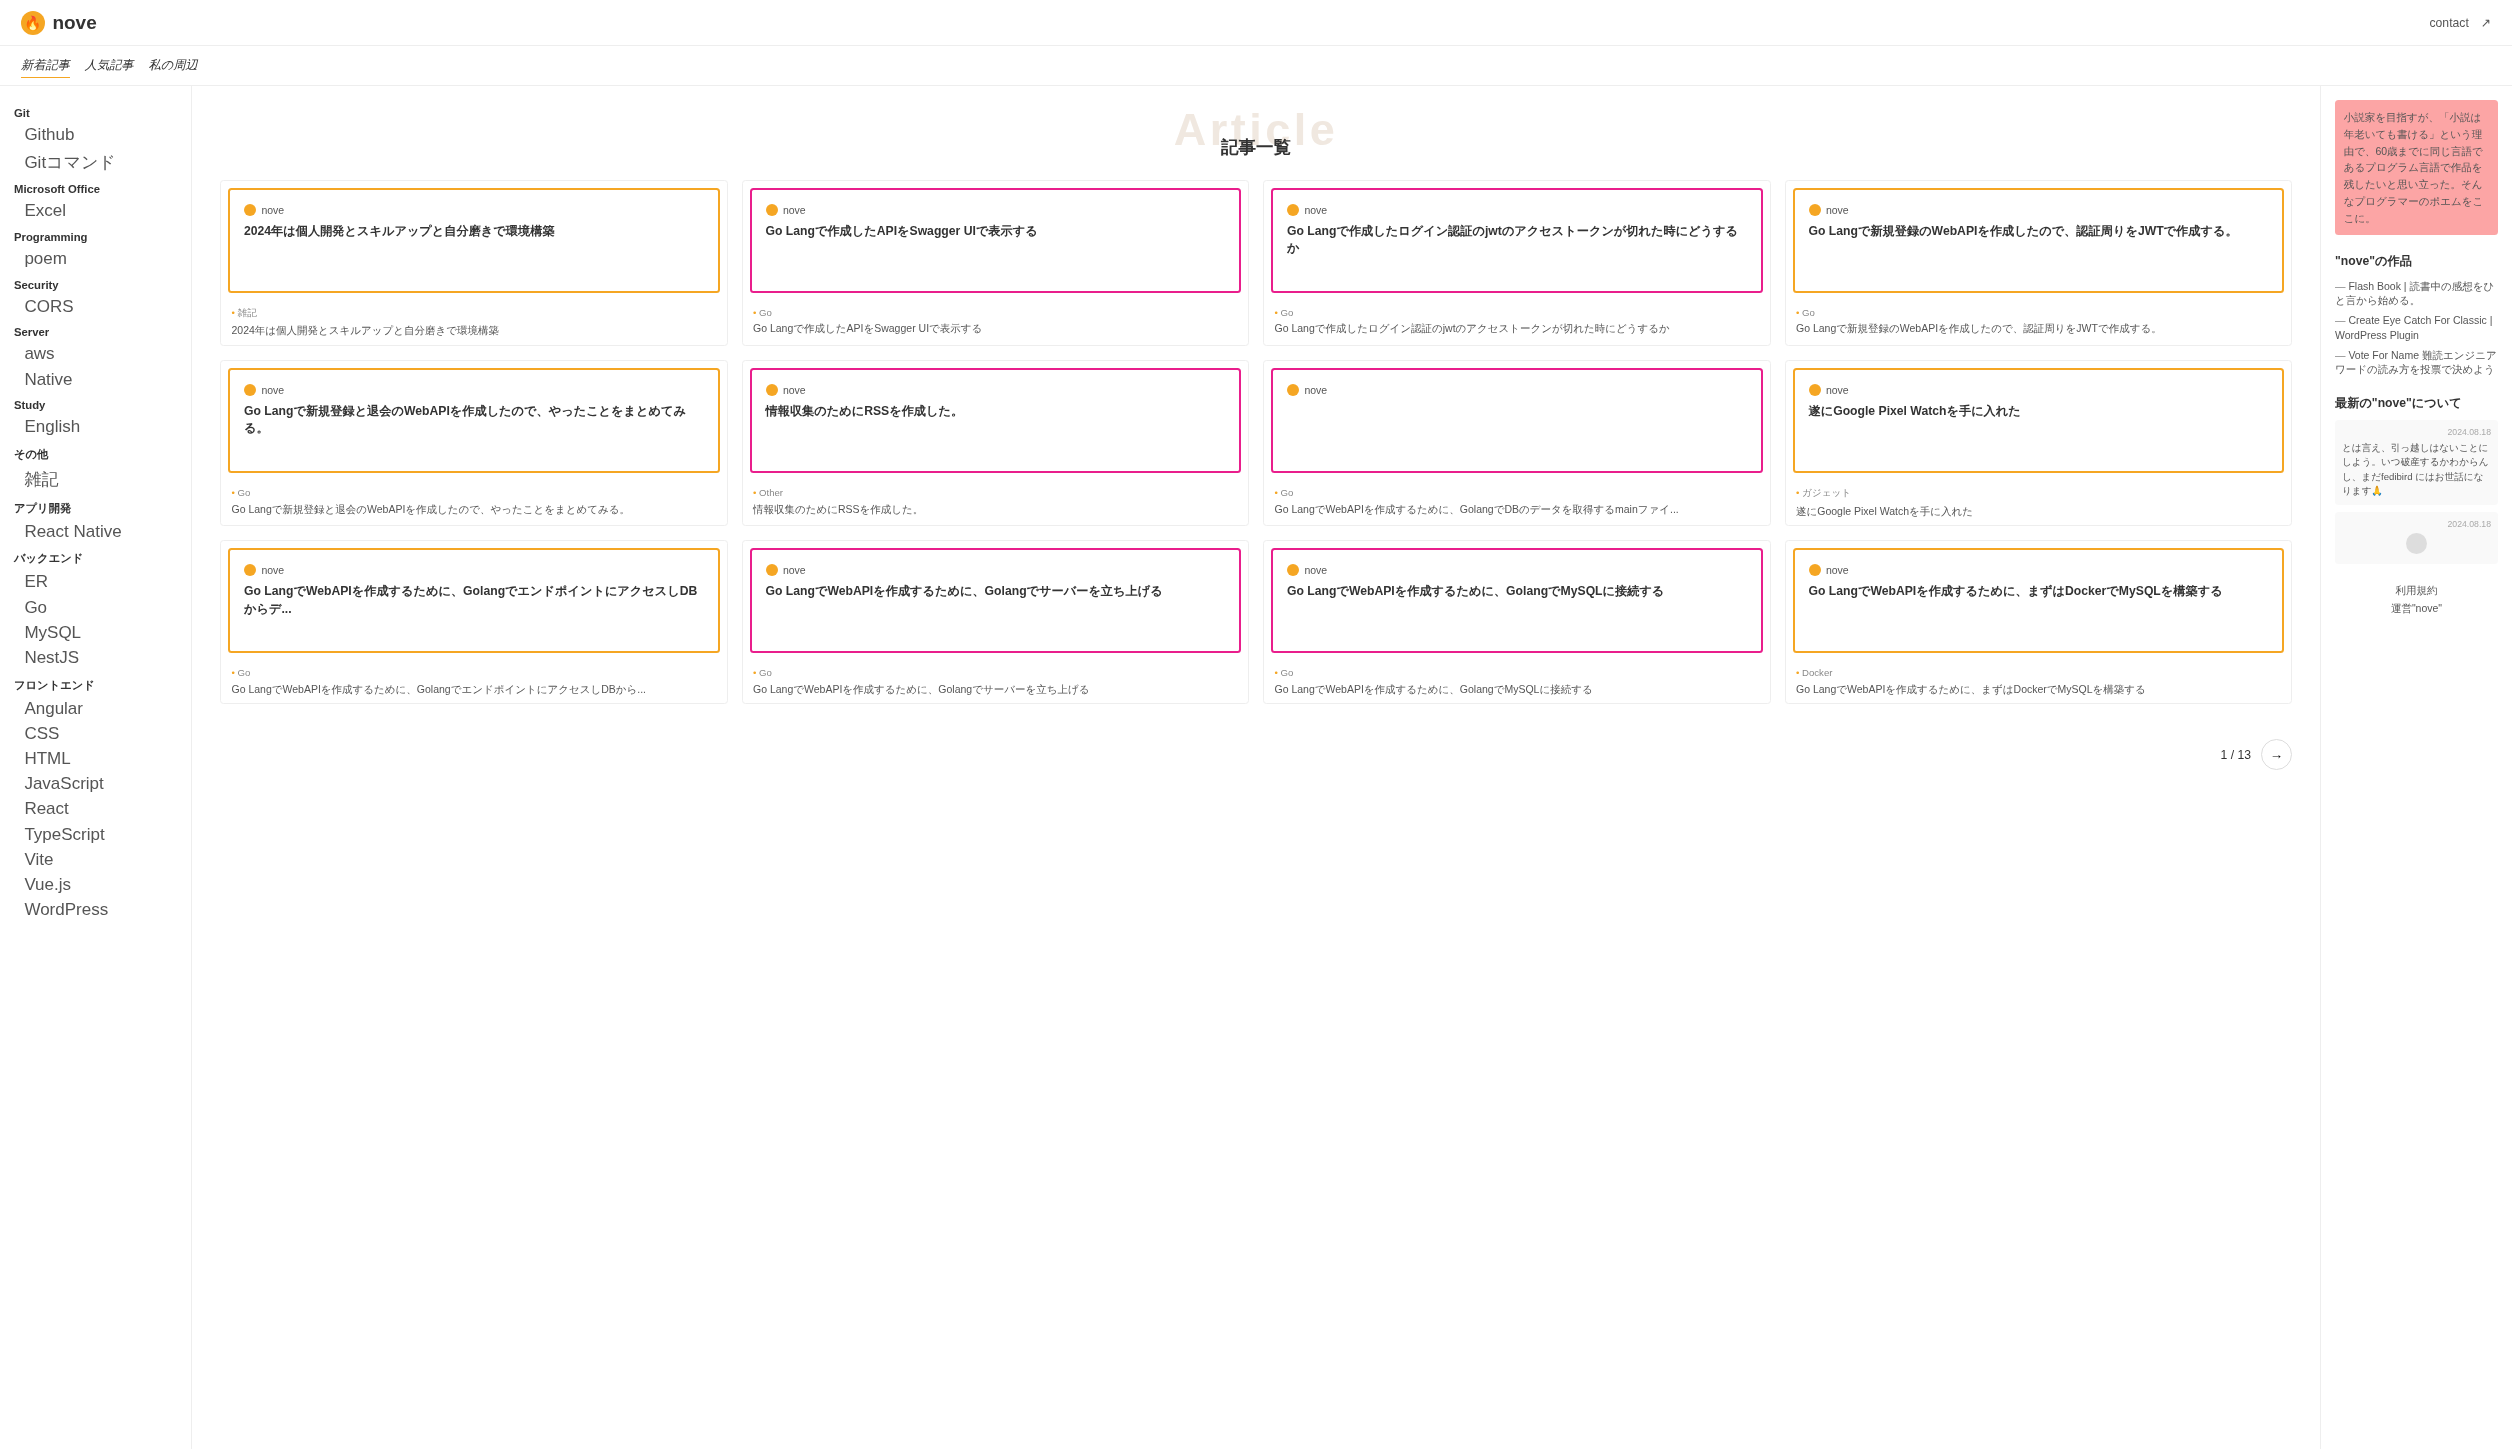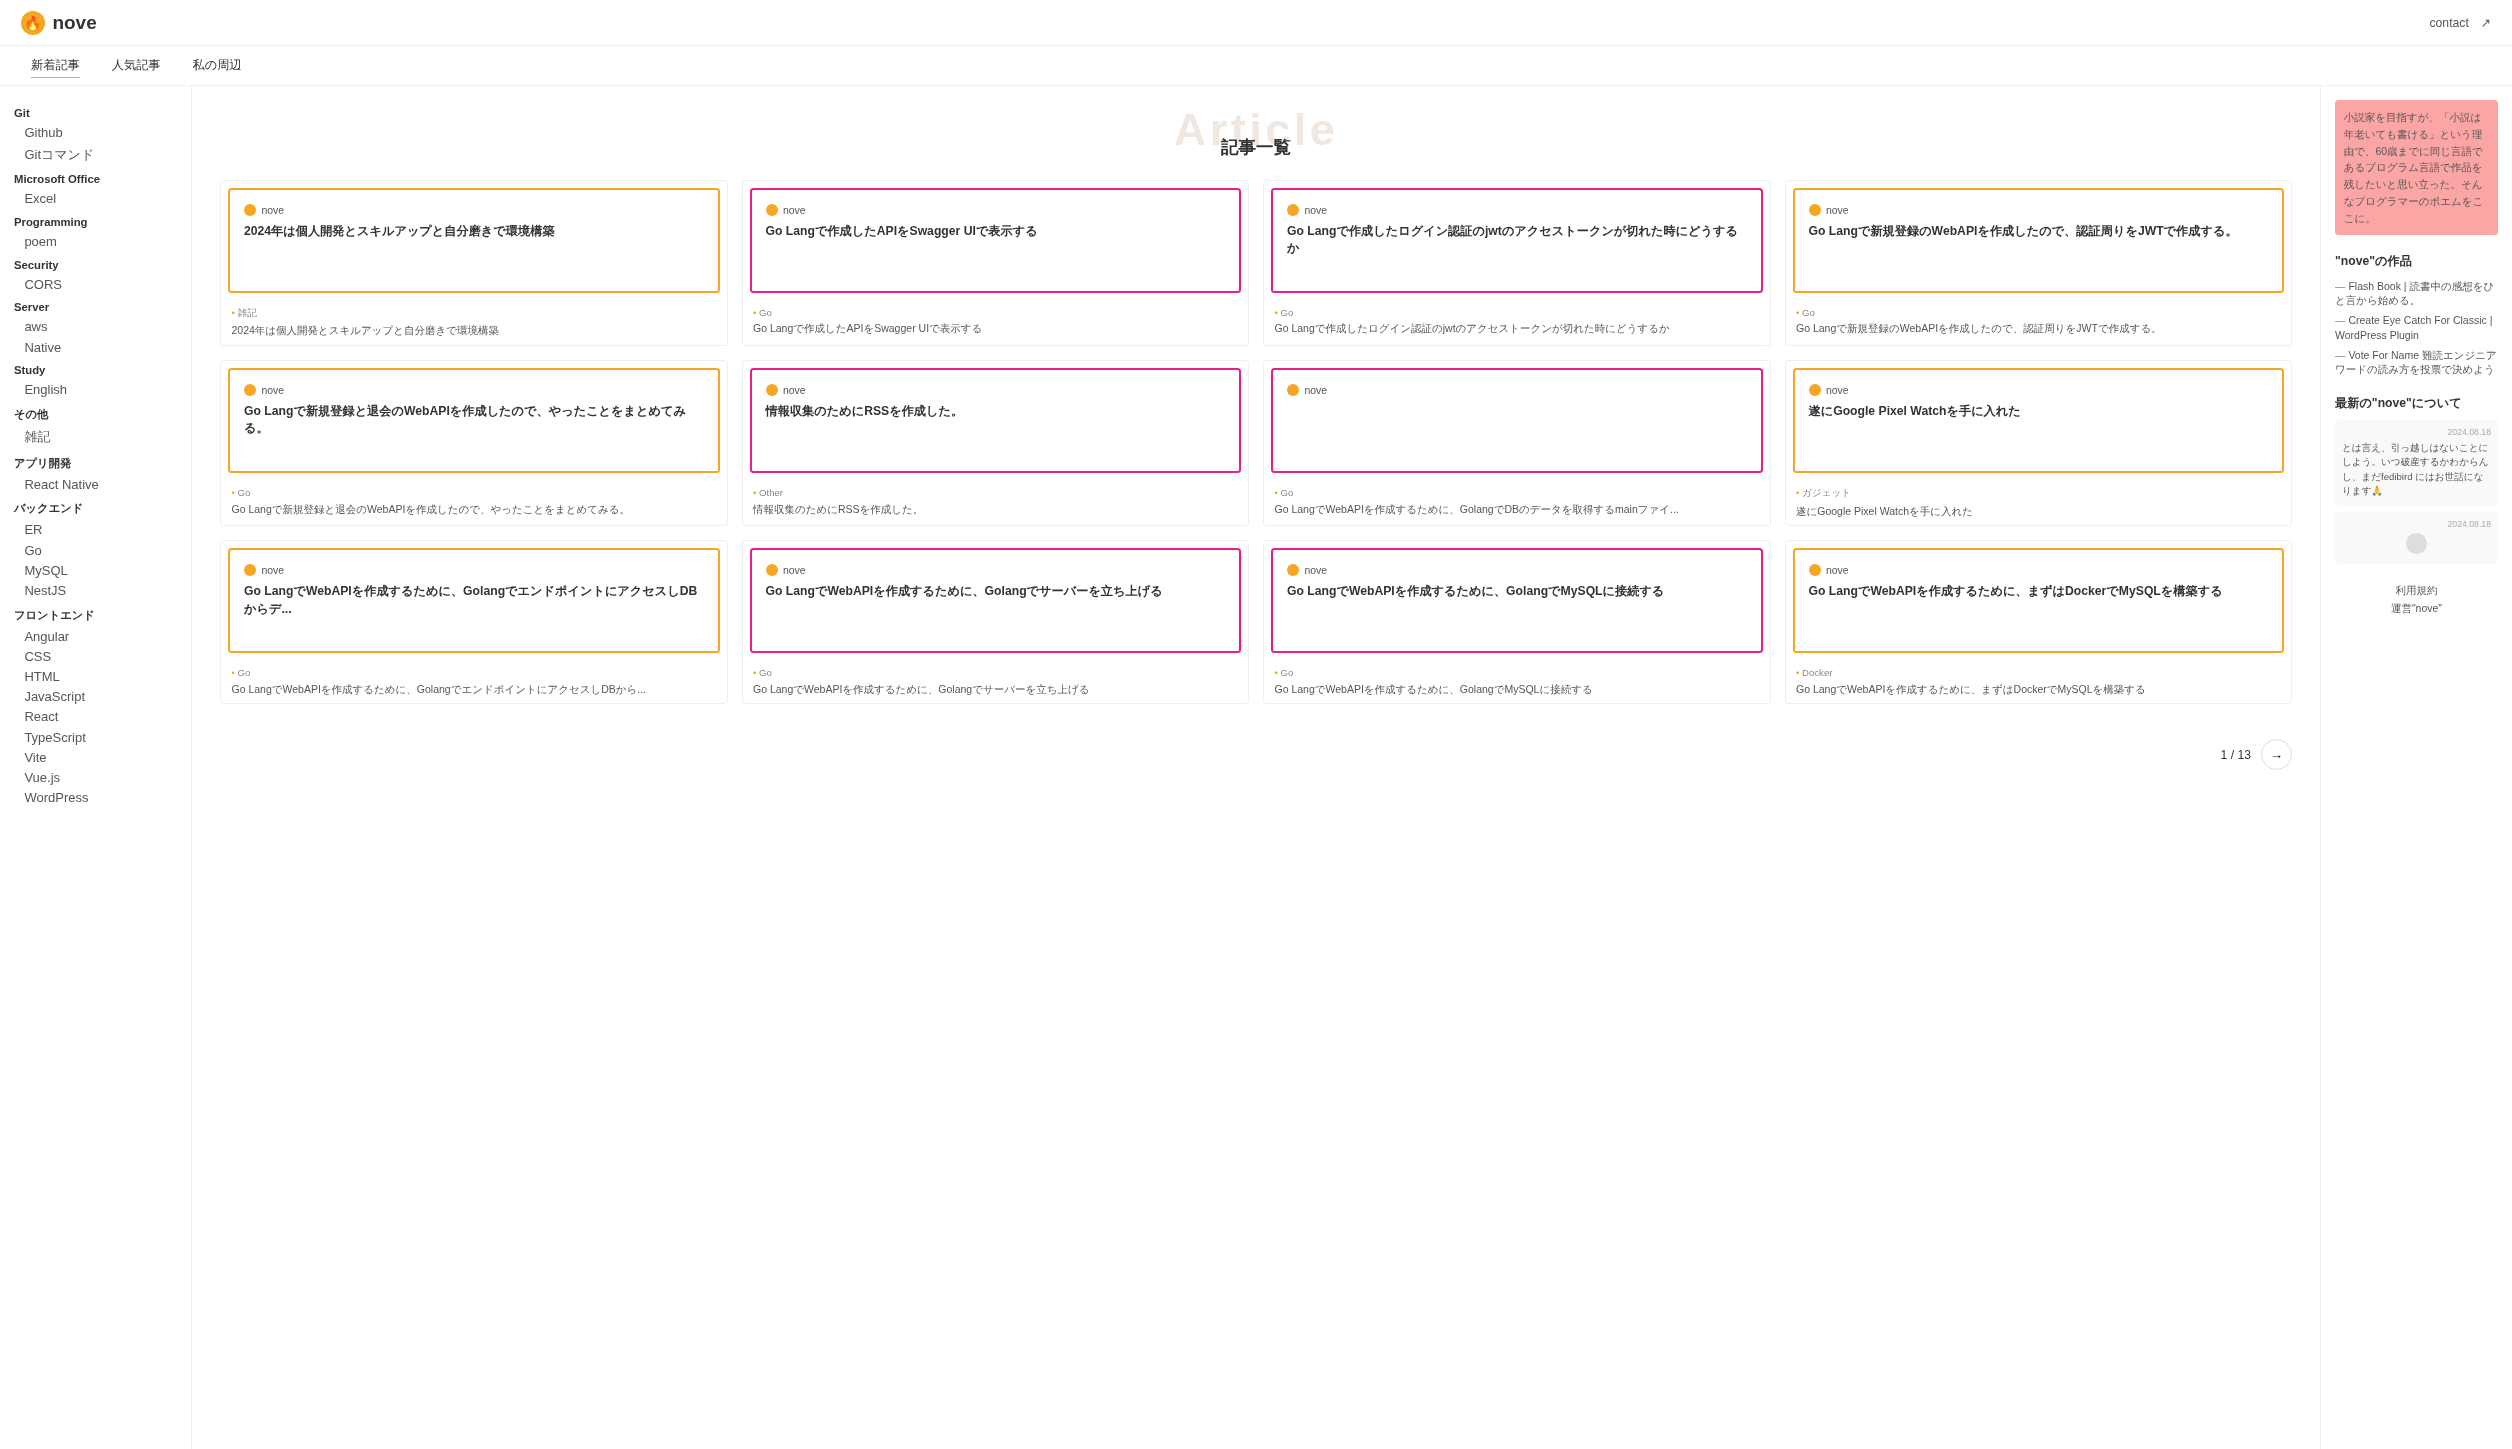--- a/index.html
+++ b/index.html
@@ -40,23 +40,24 @@
       align-items: center;
       gap: 12px;
       color: #555;
       cursor: pointer;
       font-size: 12.2px;
     }
     
     
     .nav {
       display: flex;
-      gap: 32px;
-      padding: 7px 31px;
+      gap: 15px;
+      padding: 7px 21px;
       border-bottom: 0.9px solid #eee;
+      font-style: italic;
     }
     .nav-item {
       cursor: pointer;
       padding: 3.5px 0;
       font-size: 12.2px;
       color: #333;
     }
     .nav-item.active {
       border-bottom: 1.7px solid #f5a623;
       color: #333;
@@ -80,21 +81,21 @@
     .sidebar-category {
       padding: 7px 14px 3.5px 14px;
       font-weight: 600;
       font-size: 11.3px;
       color: #333;
     }
     .sidebar-item {
       padding: 2.6px 14px 2.6px 24.4px;
       color: #555;
       cursor: pointer;
-      font-size: 13px;
+      font-size: 17px;
     }
     
     
     .sidebar::-webkit-scrollbar { width: 5.2px; }
     .sidebar::-webkit-scrollbar-thumb { background: #ddd; border-radius: 2.6px; }
     
     
     .content-area {
       flex: 1;
       overflow-y: auto;

